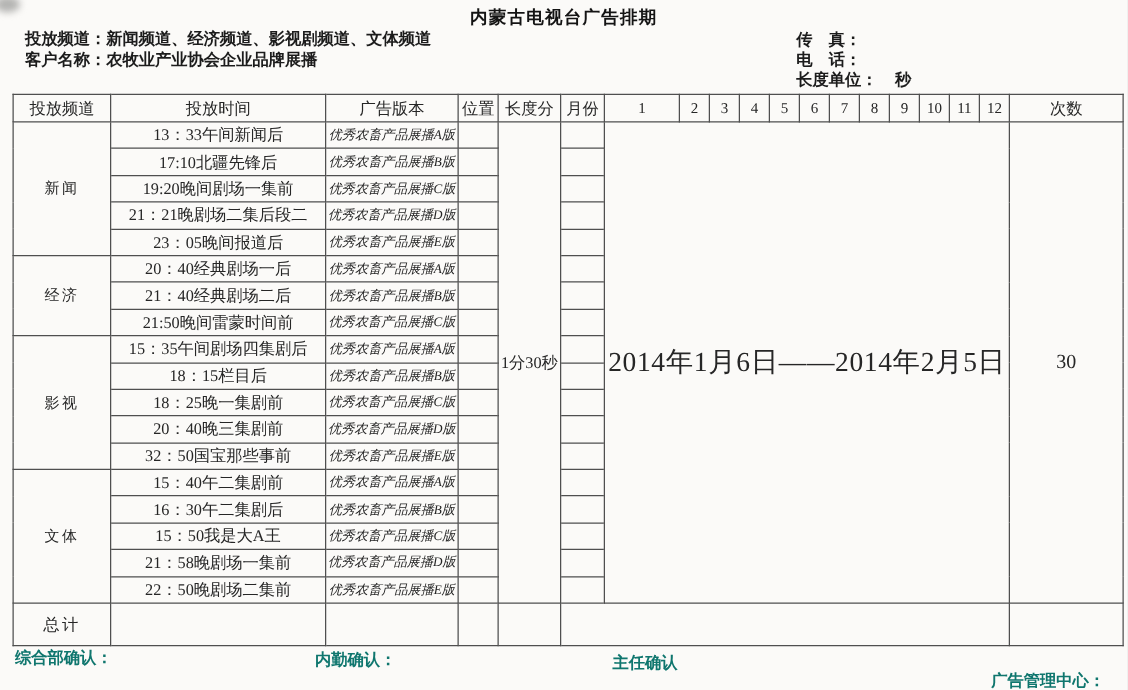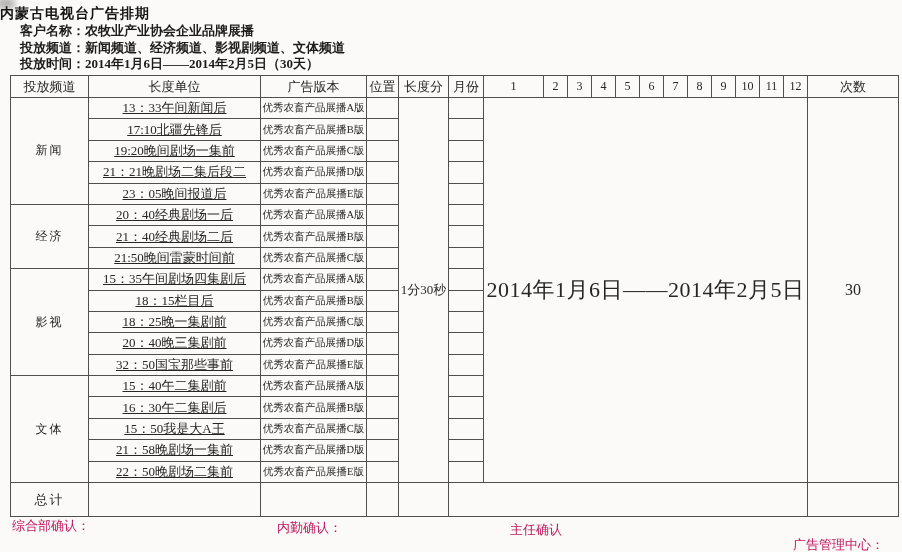--- a/index.html
+++ b/index.html
@@ -4,21 +4,21 @@
 <style>
   html,body { margin:0; padding:0; background:#e8e8e8; }
   .page {
     position:relative; width:902px; height:552px;
     background:#fbfaf8; overflow:hidden;
     font-family:"Liberation Serif","DejaVu Serif",serif;
     color:#262626;
   }
   .smudge { position:absolute; left:-4px; top:-3px; width:20px; height:13px;
     background:#b4b4b2; border-radius:50%; filter:blur(3px); }
-  .title { position:absolute; top:5px; left:0; right:0; text-align:left;
+  .title { position:absolute; top:5px; left:0; right:0; text-align:center;
     font-size:14px; font-weight:bold; letter-spacing:1px; color:#141414; }
   .hleft { position:absolute; left:20px; top:23px; font-size:13px; font-weight:bold;
     line-height:16.5px; color:#1c1c1c; white-space:nowrap; }
   .hright { position:absolute; left:637px; top:24px; font-size:13px; font-weight:bold;
     line-height:16px; color:#1c1c1c; white-space:nowrap; }
   .hright .unit-val { margin-left:14px; }
 
   table.sched {
     position:absolute; left:10px; top:75px; width:889px;
     border-collapse:collapse; table-layout:fixed;
@@ -26,65 +26,69 @@
   table.sched th, table.sched td {
     border:1px solid #4f4f4f; padding:0; margin:0;
     text-align:center; vertical-align:middle;
     overflow:hidden; white-space:nowrap; font-weight:normal;
   }
   thead tr { height:22px; }
   thead th { font-size:13px; }
   thead th.mnum { font-size:12px; }
   tbody tr { height:21.4px; }
   td.channel-cell { font-size:12px; letter-spacing:2px; }
-  td.slot-cell { font-size:13px;text-decoration:underline; }
-  td.version-cell { font-size:10.5px; }
+  td.slot-cell { font-size:13px; }
+  td.version-cell { font-size:10.5px;font-style:italic; }
   td.duration-cell { font-size:13px; }
   td.date-cell { font-size:22px; letter-spacing:0.5px; }
   td.count-cell { font-size:16px; }
   tr.total-row { height:34px; }
   td.total-label { font-size:13px; font-weight:bold; letter-spacing:2px; }
 
-  .footer-item { position:absolute; font-size:13px; font-weight:normal; color:#be185d; white-space:nowrap; }
+  .footer-item { position:absolute; font-size:13px; font-weight:bold; color:#0f766e; white-space:nowrap; }
   .f-dept { left:12px; top:517px; }
-  .f-internal { left:277px; top:519px; }
-  .f-director { left:490px; top:521px;margin-left:20px; }
+  .f-internal { left:252px; top:519px; }
+  .f-director { left:490px; top:521px; }
   .f-center { left:793px; top:536px; }
 </style>
 </head>
 <body>
 
 <div class="page">
   <div class="smudge"></div>
 
   <div class="title">内蒙古电视台广告排期</div>
 
   <div class="hleft">
+    <div><span>投放频道：</span><span>新闻频道、经济频道、影视剧频道、文体频道</span></div>
     <div><span>客户名称：</span><span>农牧业产业协会企业品牌展播</span></div>
-    <div><span>投放频道：</span><span>新闻频道、经济频道、影视剧频道、文体频道</span></div>
-    <div><span>投放时间：</span><span>2014年1月6日——2014年2月5日（30天）</span></div>
   </div>
 
+  <div class="hright">
+    <div>传　真：</div>
+    <div>电　话：</div>
+    <div><span>长度单位：</span><span class="unit-val">秒</span></div>
+  </div>
 
   <table class="sched">
     <colgroup>
       <col style="width:78px">
       <col style="width:172px">
       <col style="width:106px">
       <col style="width:32px">
       <col style="width:50px">
       <col style="width:35px">
       <col style="width:60px">
       <col span="11" style="width:24px">
       <col style="width:91px">
     </colgroup>
     <thead>
       <tr>
         <th>投放频道</th>
-        <th>长度单位</th>
+        <th>投放时间</th>
         <th>广告版本</th>
         <th>位置</th>
         <th>长度分</th>
         <th>月份</th>
         <th class="mnum">1</th>
           <th class="mnum">2</th>
           <th class="mnum">3</th>
           <th class="mnum">4</th>
           <th class="mnum">5</th>
           <th class="mnum">6</th>

